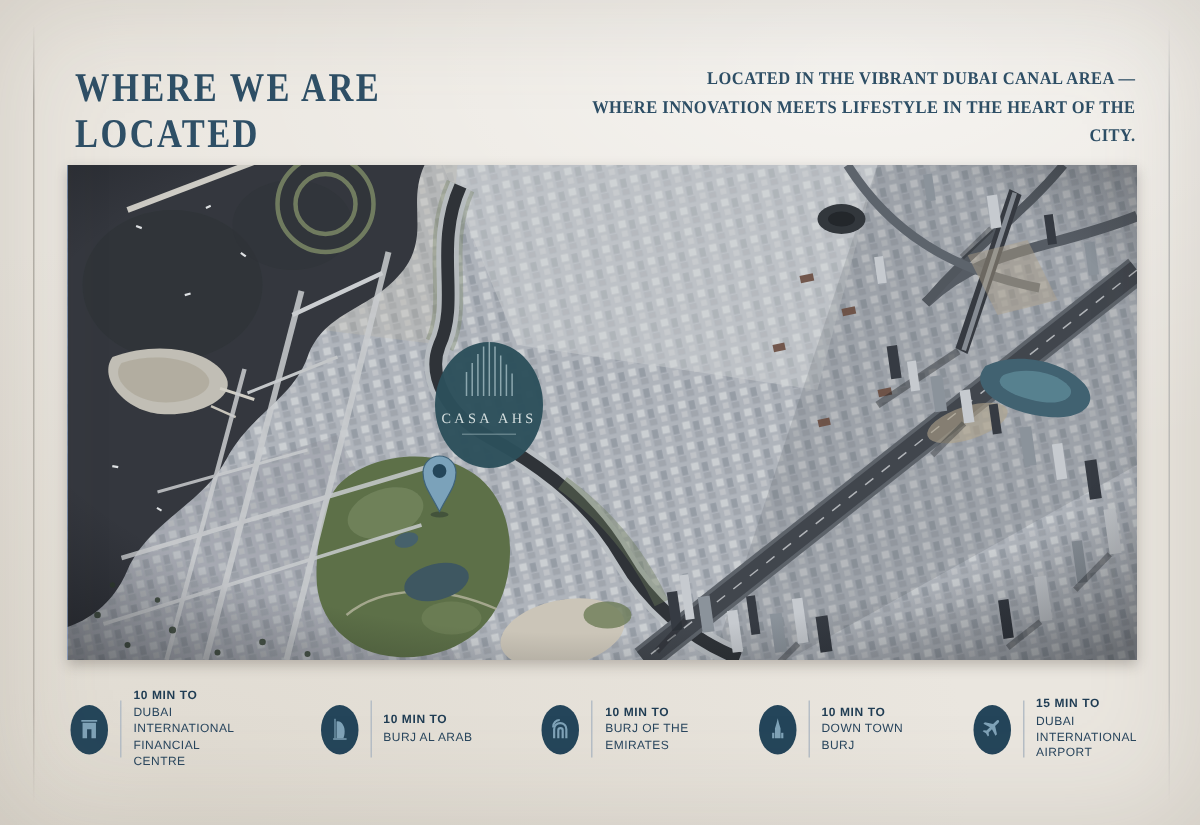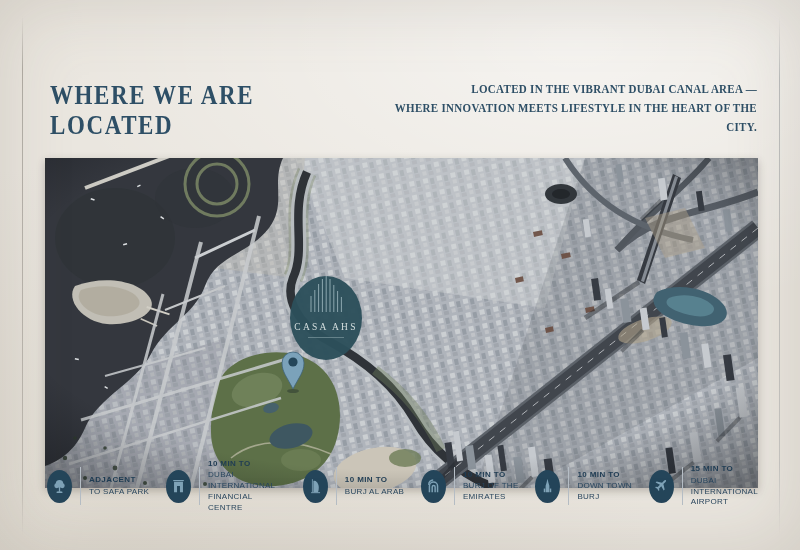--- a/index.html
+++ b/index.html
@@ -9,38 +9,37 @@
     background:
       radial-gradient(120% 90% at 72% 8%, rgba(255,255,255,.55), rgba(255,255,255,0) 55%),
       radial-gradient(110% 110% at 15% 95%, rgba(205,198,184,.35), rgba(205,198,184,0) 60%),
       #eae6df;
   }
   .page-shade{position:absolute;inset:0;box-shadow:inset 0 0 75px rgba(110,100,85,.20);pointer-events:none;z-index:9;}
   .fold{position:absolute;top:16px;bottom:14px;width:1px;pointer-events:none;z-index:8;}
   .fold.left{left:22px;background:linear-gradient(180deg,transparent,rgba(108,104,96,.45) 10%,rgba(108,104,96,.30) 88%,transparent);}
   .fold.right{right:20px;background:linear-gradient(180deg,transparent,rgba(110,118,126,.40) 12%,rgba(110,118,126,.28) 86%,transparent);}
 
-  .header{position:absolute;left:50px;right:43px;top:44px;display:flex;justify-content:space-between;align-items:flex-start;margin-top:36px;}
+  .header{position:absolute;left:50px;right:43px;top:44px;display:flex;justify-content:space-between;align-items:flex-start;}
   .title{
     margin:0;font-family:"Liberation Serif",serif;font-weight:600;
     font-size:23px;letter-spacing:1.6px;color:#2e4f66;
     transform:scaleY(1.18);transform-origin:left top;
   }
   .tagline{
     font-family:"Liberation Serif",serif;font-weight:700;
     font-size:11px;line-height:1.6;letter-spacing:.3px;color:#2e4f66;
     text-align:right;white-space:pre-line;
     transform:scaleY(1.08);transform-origin:right top;
   }
 
   .map-panel{
     position:absolute;left:45px;top:110px;width:713px;height:330px;
     box-shadow:0 3px 8px rgba(60,55,45,.28);
     background:#3b82f6;
-    margin-top:48px;
   }
   .map-panel svg{display:block;width:713px;height:330px;}
 
   .badges{
     position:absolute;left:47px;right:42px;top:459px;
     display:flex;justify-content:space-between;align-items:center;
   }
   .badge{display:flex;align-items:center;gap:8px;}
   .badge-circle{
     width:25px;height:33px;border-radius:50%;background:#24455a;
@@ -239,38 +238,20 @@
     <g>
       <ellipse cx="248" cy="233" rx="6" ry="2" fill="rgba(20,30,38,.35)"></ellipse>
       <path d="M248,231 C242,219 237,214 237,205 a11,11 0 1 1 22,0 C259,214 254,219 248,231 Z" fill="#7ba2ba" stroke="#3f637a" stroke-width="0.8"></path>
       <circle cx="248" cy="204" r="4.6" fill="#24465a"></circle>
     </g>
   </svg>
 </div>
 
 <div class="badges">
 
-  <div class="badge">
-    <div class="badge-circle">
-      <svg width="13" height="17" viewBox="0 0 16 20">
-        <g fill="#7fa3b8">
-          <circle cx="8" cy="6.5" r="4.6"></circle>
-            <circle cx="4.6" cy="9" r="3"></circle>
-            <circle cx="11.4" cy="9" r="3"></circle>
-          <rect x="7.2" y="9.5" width="1.6" height="7"></rect>
-          <ellipse cx="8" cy="17" rx="4" ry="1.1"></ellipse>
-        </g>
-      </svg>
-    </div>
-    <div class="badge-divider"></div>
-    <div class="badge-text">
-      <div class="badge-duration">ADJACENT</div>
-      <div class="badge-destination">TO SAFA PARK</div>
-    </div>
-  </div>
 
   <div class="badge">
     <div class="badge-circle">
       <svg width="13" height="17" viewBox="0 0 16 20">
         <g fill="#7fa3b8">
           <rect x="1.5" y="2" width="13" height="1.4"></rect>
           <path fill-rule="evenodd" d="M2.5,4.2 H13.5 V17 H2.5 Z M6.2,9.5 H9.8 V17 H6.2 Z"></path>
         </g>
       </svg>
     </div>

